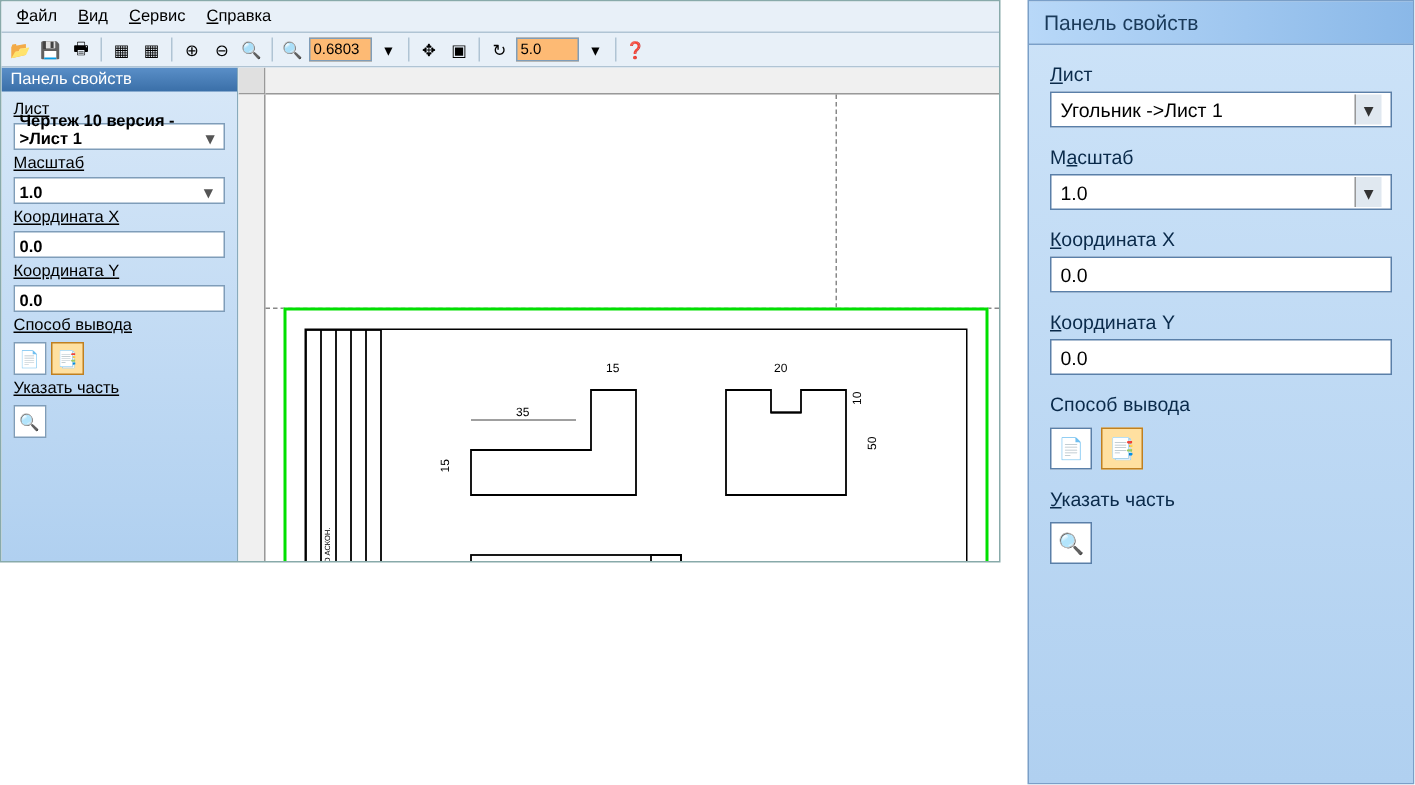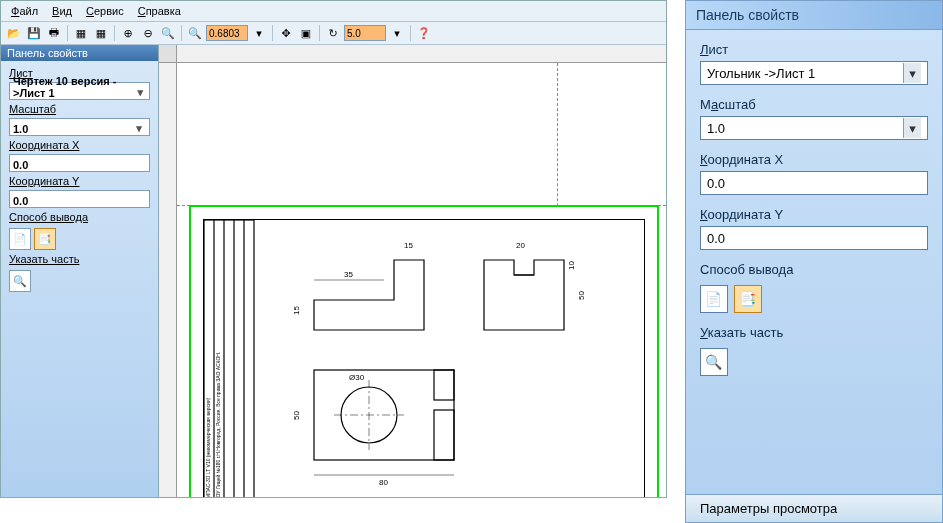--- a/index.html
+++ b/index.html
@@ -1,19 +1,19 @@
 <!DOCTYPE html>
 <html><head>
 <meta charset="utf-8">
 <style>
   * { box-sizing: border-box; margin: 0; padding: 0; font-family: Tahoma, Arial, sans-serif; }
   body { width: 943px; height: 523px; background: #fff; overflow: hidden; display: flex; }
   
   
-  .app { width: 667px; height: 498px; display: flex; flex-direction: column; background: #fff; border: 1px solid #8aa; }
+  .app { width: 667px; height: 375px; display: flex; flex-direction: column; background: #fff; border: 1px solid #8aa; }
   
   .menubar { display: flex; background: #e8f0f8; padding: 2px 4px; font-size: 11px; gap: 2px; border-bottom: 1px solid #b0c4d4; }
   .menubar span { padding: 2px 6px; cursor: pointer; }
   .menubar span u { text-decoration: underline; }
   
   .toolbar { display: flex; align-items: center; background: #e8f0f8; padding: 2px 4px; gap: 2px; font-size: 10px; border-bottom: 1px solid #b0c4d4; flex-wrap: nowrap; }
   .tb-btn { width: 18px; height: 18px; display: inline-flex; align-items: center; justify-content: center; border: 1px solid transparent; cursor: pointer; font-size: 11px; }
   .tb-sep { width: 1px; height: 16px; background: #b0c4d4; margin: 0 2px; }
   .tb-input { width: 42px; height: 16px; font-size: 10px; border: 1px solid #7f9db9; background: #fdba74; padding: 0 2px; }
   
@@ -207,14 +207,13 @@
     <label>Способ вывода</label>
     <div class="rp-mode-row">
       <div class="rp-mode-btn">📄</div>
       <div class="rp-mode-btn sel">📑</div>
     </div>
     <label><u>У</u>казать часть</label>
     <div class="rp-mode-row">
       <div class="rp-mode-btn">🔍</div>
     </div>
   </div>
-  <div class="rp-tab">Параметры просмотра</div>
 </div>
 
 </body></html>

